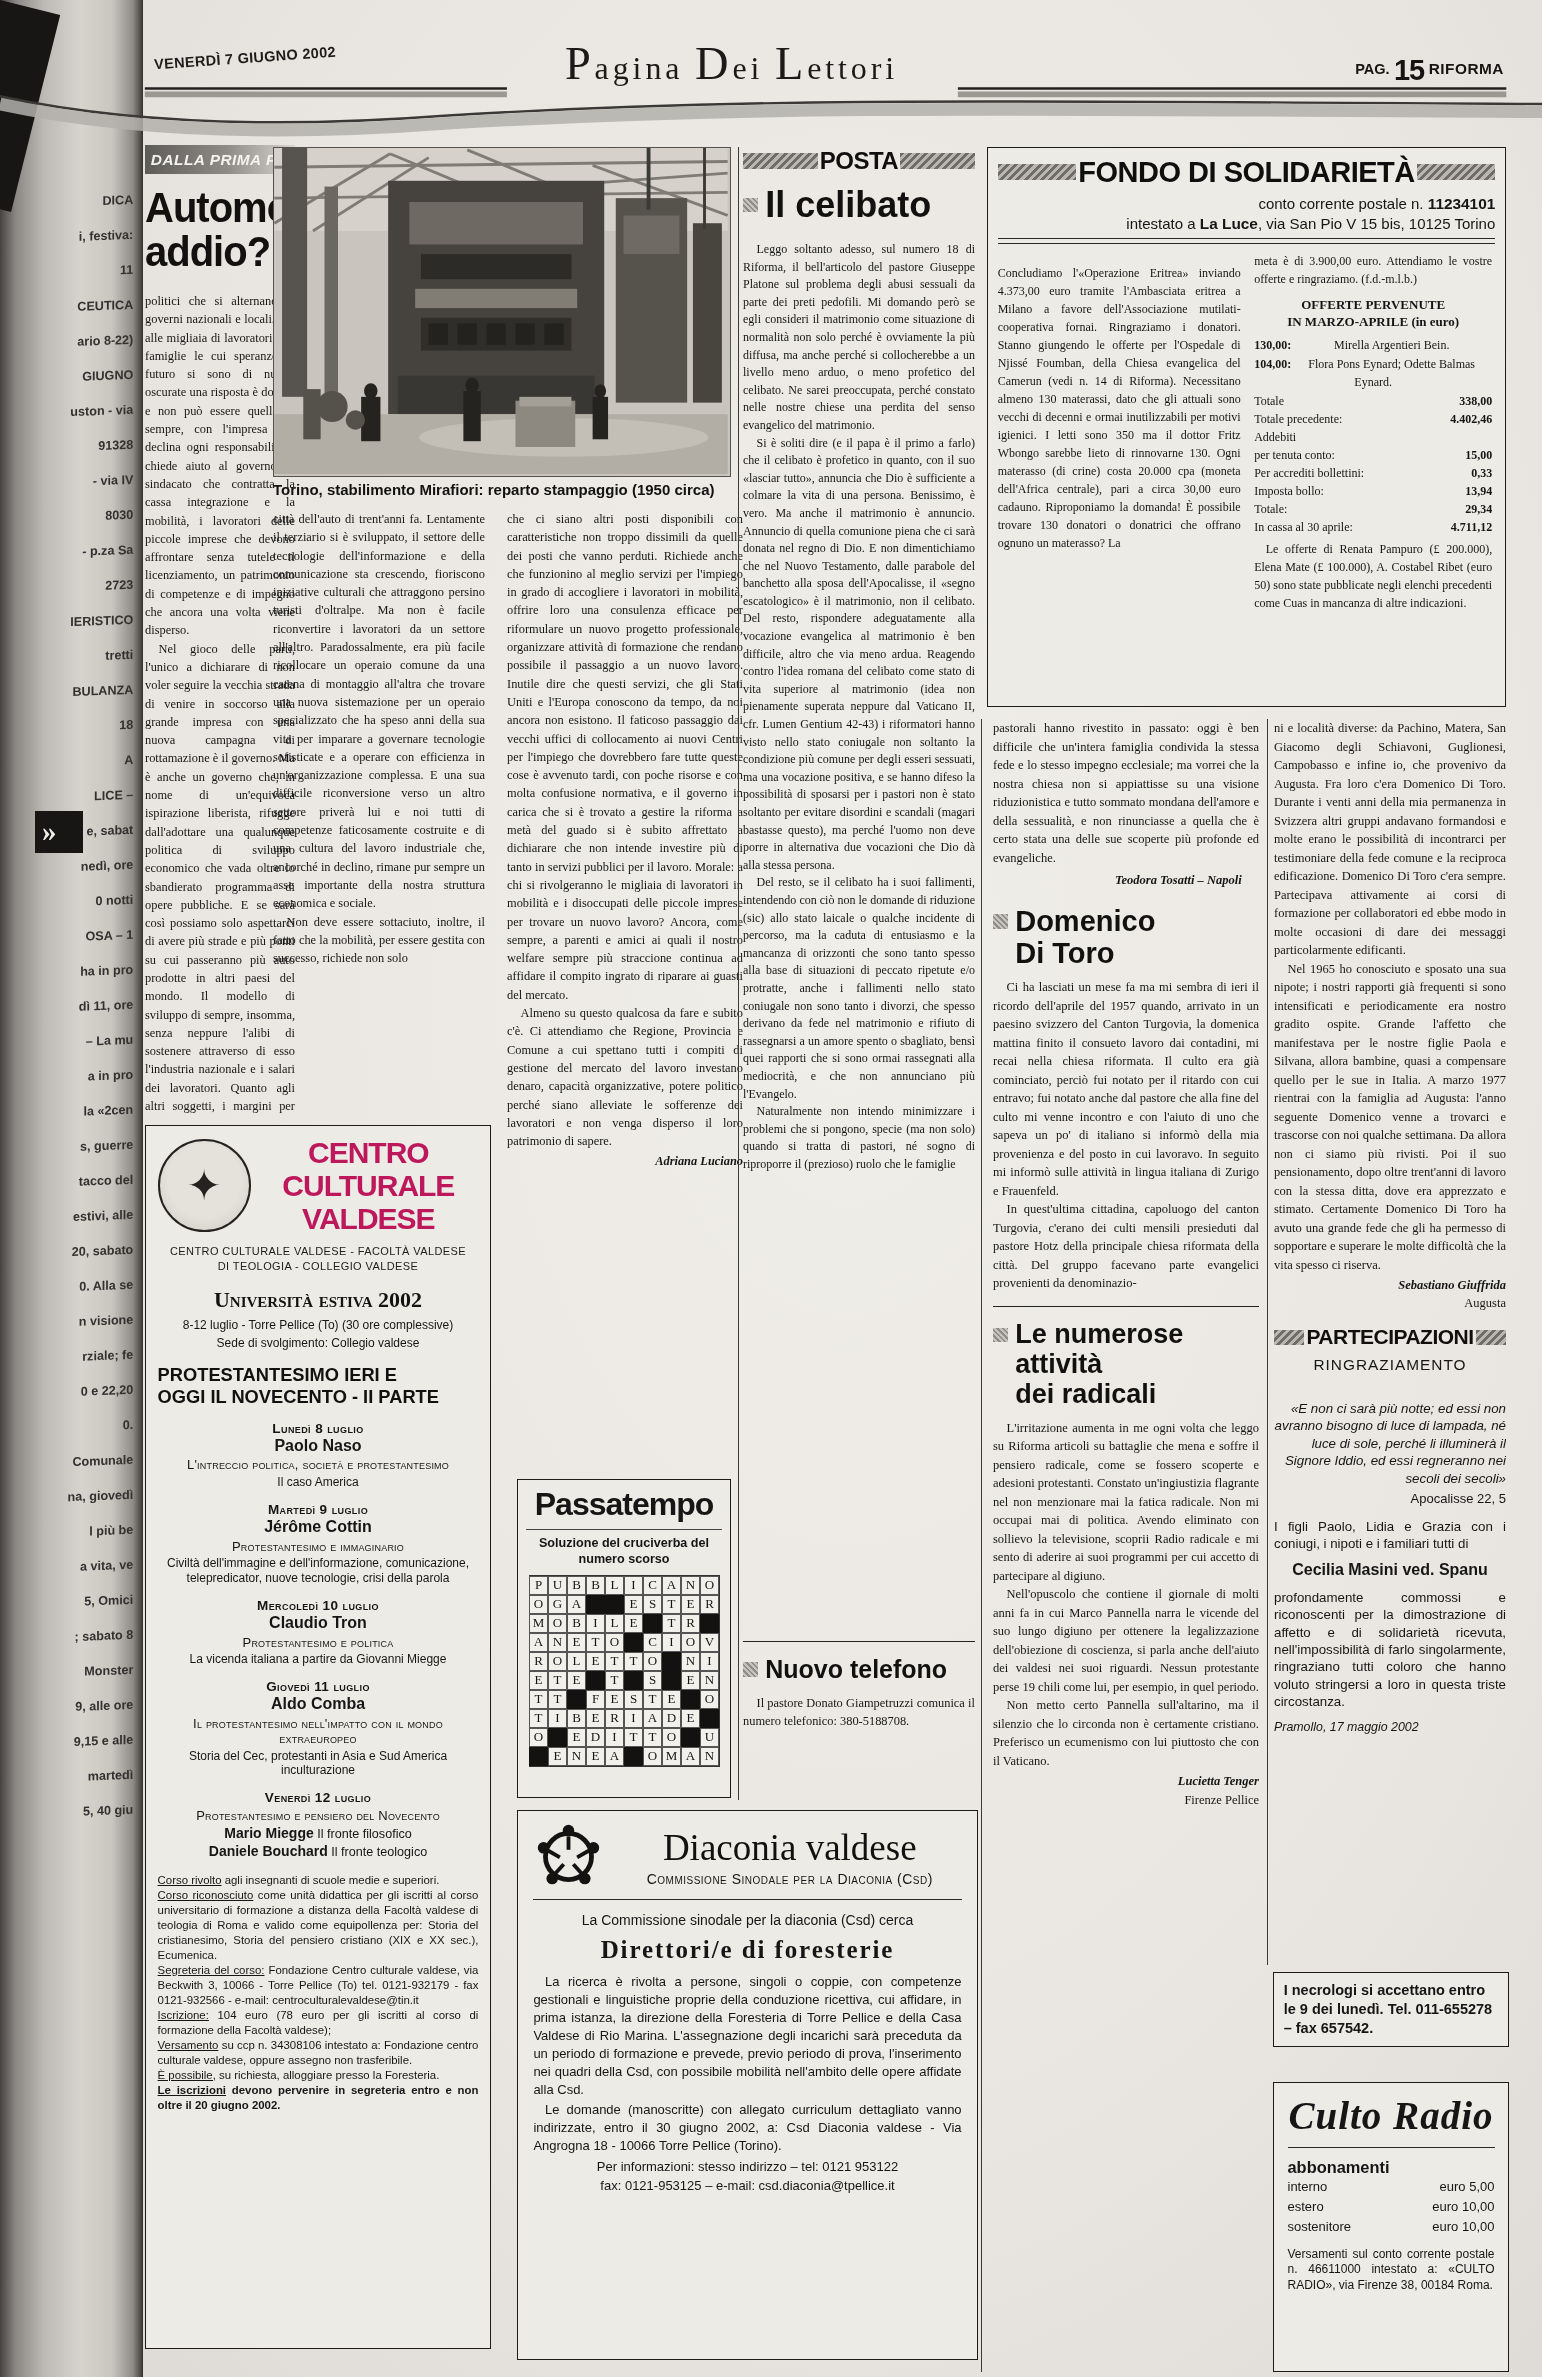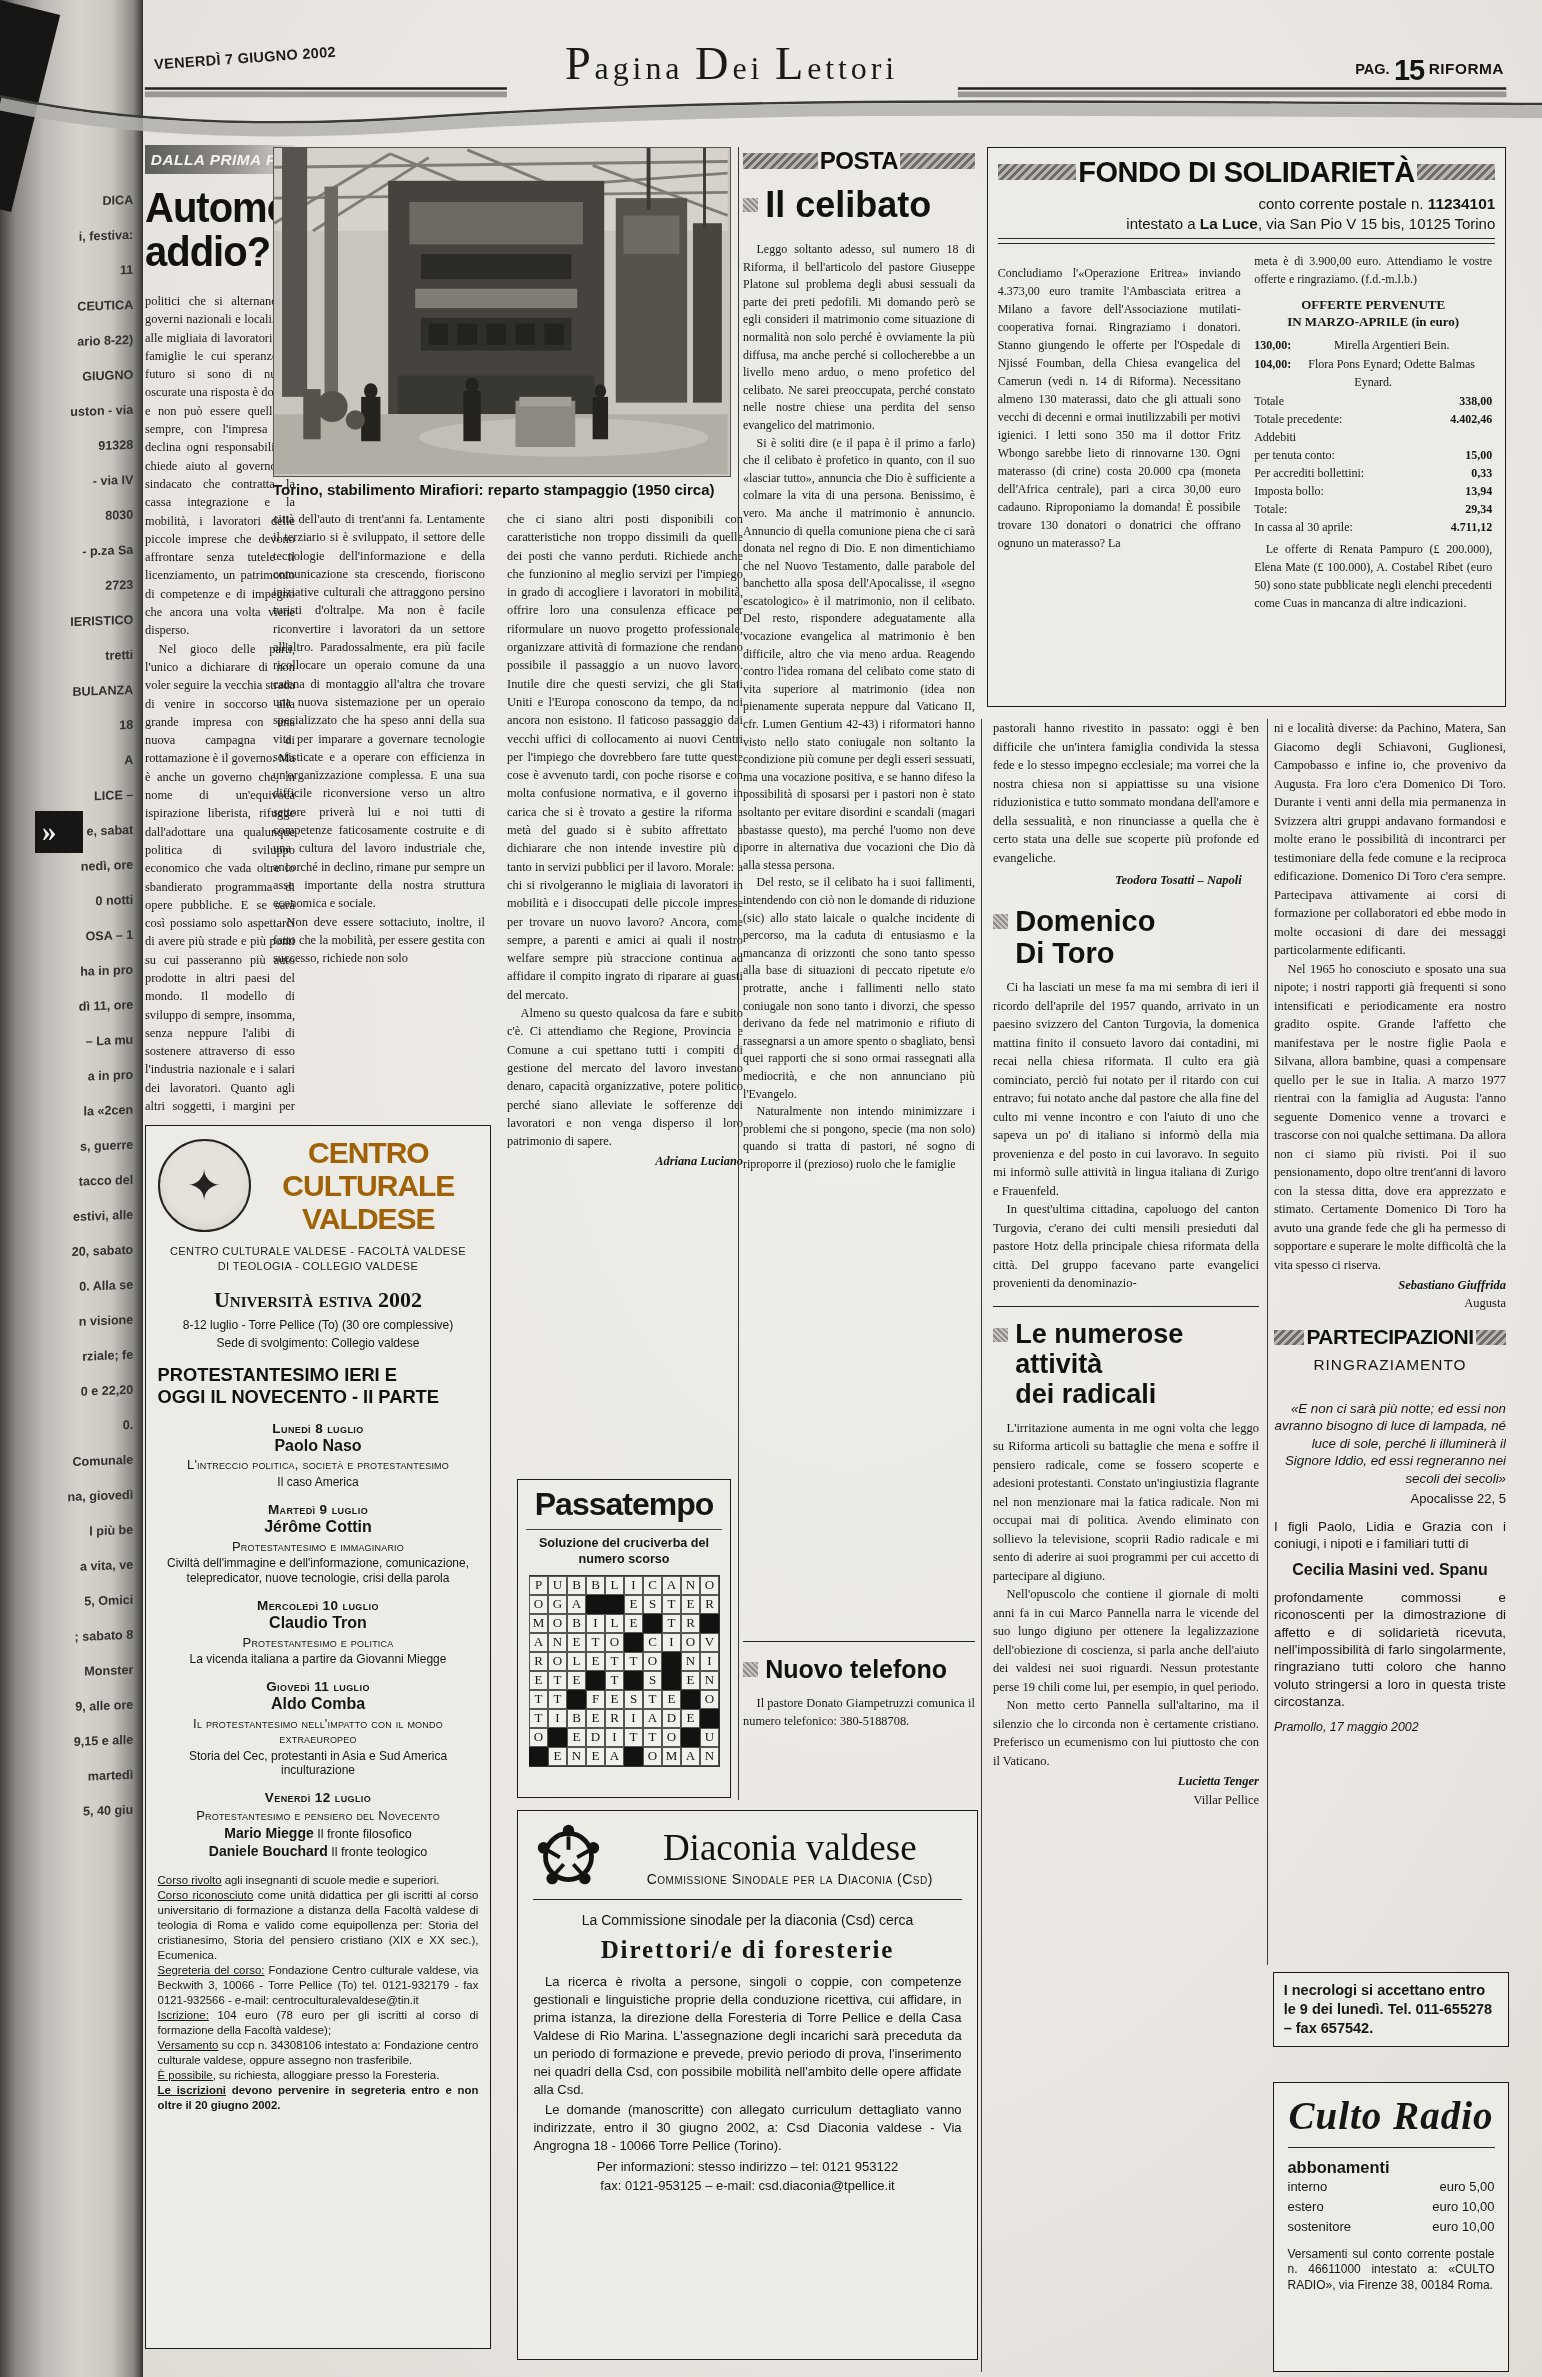--- a/index.html
+++ b/index.html
@@ -64,21 +64,21 @@
   .off-item b{float:left;}
   .f-row{display:flex;justify-content:space-between;line-height:18px;}
   .f-val{font-weight:bold;}
   
   #centro{position:absolute;left:145px;top:1125px;width:346px;height:1224px;border:1.9px solid #1c1b1a;
     box-sizing:border-box;background:#edebe6;padding:9.7px 11.6px;font-family:"Liberation Sans",sans-serif;}
   #centro-head{display:flex;align-items:center;gap:7.7px;}
   #centro-logo{flex:0 0 auto;width:89px;height:89px;border-radius:50%;border:2.9px double #242321;
     display:flex;align-items:center;justify-content:center;font-size:42px;color:#242321;background:
     radial-gradient(circle at 50% 45%, #e5e2dc 55%, #cac6c0 100%);}
-  #centro-title{flex:1;text-align:center;font-weight:bold;font-size:30px;line-height:33px;letter-spacing:-1px;color:#a16207;}
+  #centro-title{flex:1;text-align:center;font-weight:bold;font-size:30px;line-height:33px;letter-spacing:-1px;color:#be185d;}
   .c-sub{text-align:center;font-size:11px;letter-spacing:0.4px;margin-top:9.7px;line-height:14.5px;color:#22211f;}
   .c-univ{text-align:center;font-family:"Liberation Serif",serif;font-weight:bold;font-variant:small-caps;
     font-size:22px;margin-top:13.5px;color:#141312;}
   .c-line{text-align:center;font-size:12px;margin-top:4.8px;}
   .c-course{font-weight:bold;font-size:18.3px;line-height:22px;margin-top:13.5px;color:#121110;}
   .day{margin-top:12.6px;text-align:center;}
   .day-date{font-variant:small-caps;font-weight:bold;font-size:13.5px;letter-spacing:0.4px;}
   .day-name{font-weight:bold;font-size:16px;margin-top:1px;}
   .day-topic{font-variant:small-caps;font-size:13px;line-height:15.4px;margin-top:2.9px;letter-spacing:0.2px;}
   .day-sub{font-size:12px;line-height:14.5px;margin-top:1.9px;}
@@ -397,21 +397,21 @@
     <div class="sect-title" style="font-size:27px;line-height:30px;margin-bottom:9.7px;">
       <span class="sq" style="margin-top:8.7px;"></span>
       <span><span>Le numerose</span><br><span>attività</span><br><span>dei radicali</span></span>
     </div>
     <div>
         <p class="para">L'irritazione aumenta in me ogni volta che leggo su Riforma articoli su battaglie che mena e soffre il pensiero radicale, come se fossero scoperte e adesioni protestanti. Constato un'ingiustizia flagrante nel non menzionare mai la fatica radicale. Non mi occupai mai di politica. Avendo eliminato con sollievo la televisione, scoprii Radio radicale e mi sento di aderire ai suoi programmi per cui accetto di partecipare al digiuno.</p>
         <p class="para">Nell'opuscolo che contiene il giornale di molti anni fa in cui Marco Pannella narra le vicende del suo lungo digiuno per ottenere la legalizzazione dell'obiezione di coscienza, si parla anche dell'aiuto dei valdesi nei suoi riguardi. Nessun protestante perse 19 chili come lui, per esempio, in quel periodo.</p>
         <p class="para">Non metto certo Pannella sull'altarino, ma il silenzio che lo circonda non è certamente cristiano. Preferisco un ecumenismo con lui piuttosto che con il Vaticano.</p>
       </div>
     <div class="sig">Lucietta Tenger</div>
-    <div class="sig-city">Villar Pellice</div>
+    <div class="sig-city">Firenze Pellice</div>
   </div>
 
   <div class="col" style="left:1274px;top:719px;width:232px;height:1246px;font-size:12.5px;line-height:18.5px;">
     <div class="cont">
         <p class="para">ni e località diverse: da Pachino, Matera, San Giacomo degli Schiavoni, Guglionesi, Campobasso e infine io, che provenivo da Augusta. Fra loro c'era Domenico Di Toro. Durante i venti anni della mia permanenza in Svizzera altri gruppi andavano formandosi e molte erano le possibilità di incontrarci per testimoniare della fede comune e la reciproca edificazione. Domenico Di Toro c'era sempre. Partecipava attivamente ai corsi di formazione per collaboratori ed ebbe modo in molte occasioni di dare dei messaggi particolarmente edificanti.</p>
         <p class="para">Nel 1965 ho conosciuto e sposato una sua nipote; i nostri rapporti già frequenti si sono intensificati e periodicamente era nostro gradito ospite. Grande l'affetto che manifestava per le nostre figlie Paola e Silvana, allora bambine, quasi a compensare quello per le sue in Italia. A marzo 1977 rientrai con la famiglia ad Augusta: l'anno seguente Domenico venne a trovarci e trascorse con noi qualche settimana. Da allora non ci siamo più rivisti. Poi il suo pensionamento, dopo oltre trent'anni di lavoro con la stessa ditta, dove era apprezzato e stimato. Certamente Domenico Di Toro ha avuto una grande fede che gli ha permesso di sopportare e superare le molte difficoltà che la vita spesso ci riserva.</p>
       </div>
     <div class="sig">Sebastiano Giuffrida</div>
     <div class="sig-city">Augusta</div>
     <div id="partecipazioni-wrap">

